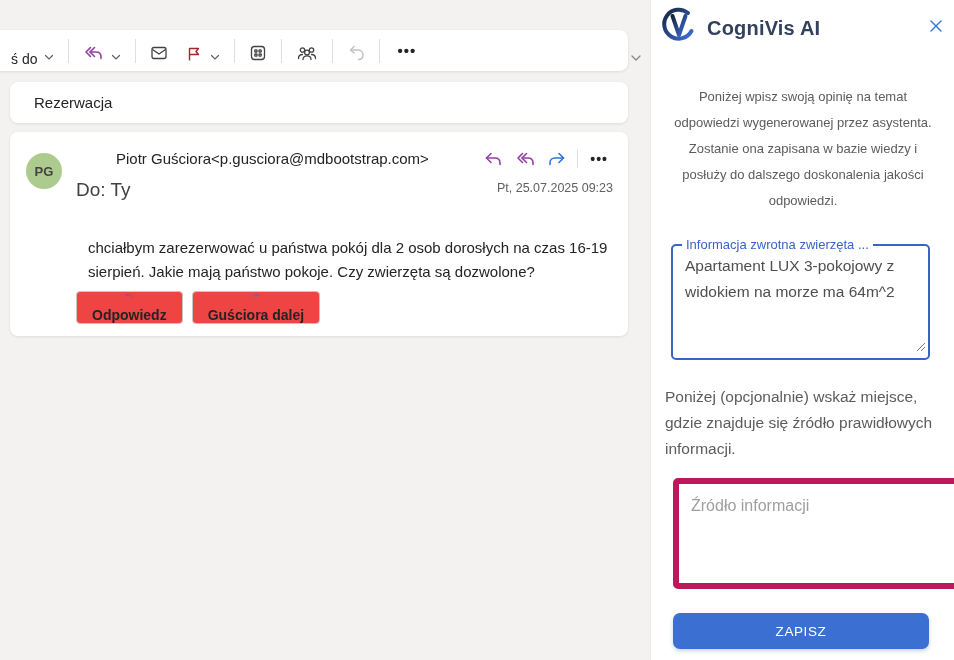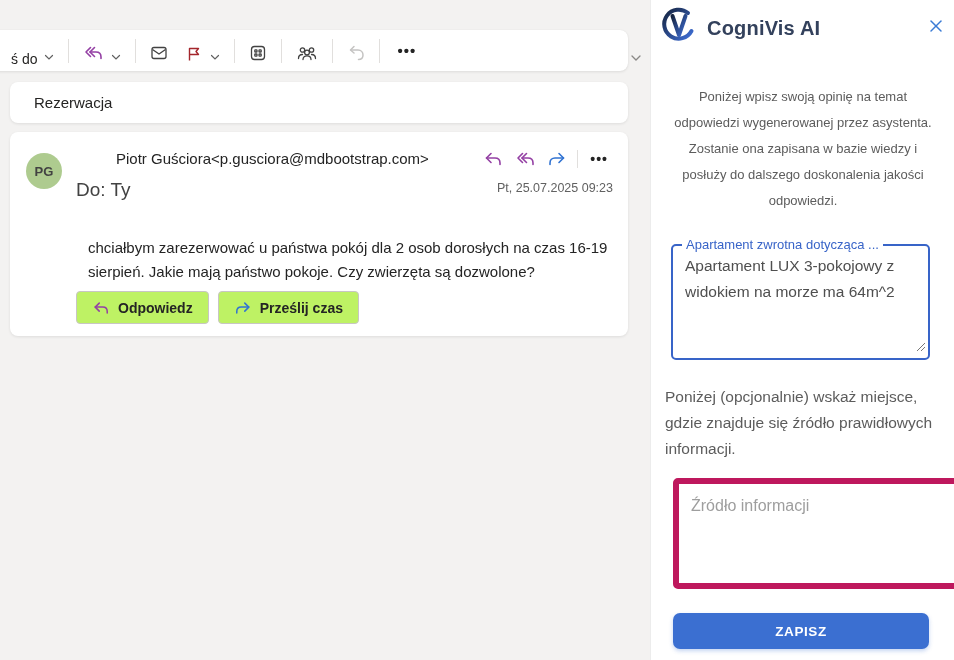--- a/index.html
+++ b/index.html
@@ -50,23 +50,24 @@
   .to-line { position:absolute; left:66px; top:47px; font-size:19px; color:#424242; }
   .msg-actions { position:absolute; right:14px; top:14px; display:flex; align-items:center; gap:4px; }
   .msg-action { width:28px; height:26px; display:flex; align-items:center; justify-content:center; border-radius:4px; cursor:pointer; }
   .msg-divider { width:1px; height:18px; background:#e1dfdd; margin:0 2px; }
   .msg-ellipsis { font-size:14px; font-weight:bold; letter-spacing:1px; color:#242424; padding:0 6px; cursor:pointer; }
   .date-line { position:absolute; right:15px; top:49px; font-size:12.5px; color:#616161; }
   .body-text { position:absolute; left:66px; top:104px; width:534px; font-size:15px; line-height:24px; color:#242424;margin-left:12px; }
   .msg-buttons { position:absolute; left:66px; top:159px; display:flex; gap:9px; }
   .msg-btn {
     display:flex; align-items:center; gap:8px; height:33px; padding:0 15px;
-    background:#bef264; border:1px solid #c8c6c4; border-radius:4px;
+    background:#ef4444; border:1px solid #c8c6c4; border-radius:4px;
     font-size:14px; font-weight:600; color:#242424; cursor:pointer;
     font-family:"Liberation Sans", sans-serif;
+    flex-direction:column;
   }
 
   
   .panel {
     position:absolute; left:650px; top:0; width:304px; height:660px;
     background:#fff; border-left:1px solid #ececec;
   }
   .panel-header { position:absolute; left:8px; top:6px; display:flex; align-items:center; gap:8px; }
   .panel-title { font-size:20px; font-weight:bold; color:#33415c; letter-spacing:.2px; }
   .panel-close { position:absolute; right:8px; top:16px; width:20px; height:20px; cursor:pointer; display:flex; align-items:center; justify-content:center; }
@@ -92,21 +93,21 @@
   .field-2 textarea {
     width:100%; height:100%; border:none; outline:none; resize:none;
     padding:9px 12px; font-family:"Liberation Sans", sans-serif;
     font-size:16px; line-height:26px; color:#4f4f4f; background:transparent;
   }
   .field-2 textarea::placeholder { color:#9e9e9e; opacity:1; }
   .resize-grip { position:absolute; right:2px; bottom:2px; pointer-events:none; }
   .save-btn {
     position:absolute; left:22px; top:613px; width:256px; height:36px;
     background:#3b6fd1; border:none; border-radius:7px; cursor:pointer;
-    color:#fff; font-size:13.5px; font-weight:bold; letter-spacing:.6px;
+    color:#fff; font-size:13.5px; font-weight:normal; letter-spacing:.6px;
     font-family:"Liberation Sans", sans-serif;
     box-shadow:0 2px 4px rgba(59,111,209,.3);
   }
 </style>
 </head>
 <body>
 
 <div class="mail-area">
 
   <div class="toolbar-card">
@@ -240,21 +241,21 @@
           <path d="M8 3.5 L3.5 8 L8 12.5"></path>
           <path d="M3.5 8 H12 C15 8 17 10 17 13 V14.5"></path>
         </svg>
         <span>Odpowiedz</span>
       </button>
       <button class="msg-btn">
         <svg width="18" height="16" viewBox="0 0 20 18" fill="none" stroke="#3173d2" stroke-width="1.7" stroke-linecap="round" stroke-linejoin="round">
           <path d="M12 3.5 L16.5 8 L12 12.5"></path>
           <path d="M16.5 8 H8 C5 8 3 10 3 13 V14.5"></path>
         </svg>
-        <span>Prześlij czas</span>
+        <span>Guściora dalej</span>
       </button>
     </div>
   </div>
 </div>
 
 <div class="panel">
   <div class="panel-header">
     <span>
       <svg width="40" height="40" viewBox="0 0 40 40">
         <defs>
@@ -272,21 +273,21 @@
   <div class="panel-close">
     <svg width="16" height="16" viewBox="0 0 16 16" fill="none" stroke="#3a7bd5" stroke-width="1.5" stroke-linecap="round">
       <path d="M3 3 L13 13"></path>
         <path d="M13 3 L3 13"></path>
     </svg>
   </div>
 
   <p class="panel-intro">Poniżej wpisz swoją opinię na temat odpowiedzi wygenerowanej przez asystenta. Zostanie ona zapisana w bazie wiedzy i posłuży do dalszego doskonalenia jakości odpowiedzi.</p>
 
   <div class="field-1">
-    <span class="float-label">Apartament zwrotna dotycząca ...</span>
+    <span class="float-label">Informacja zwrotna zwierzęta ...</span>
     <textarea style="">Apartament LUX 3-pokojowy z widokiem na morze ma 64m^2</textarea>
     <span class="resize-grip">
       <svg width="10" height="10" viewBox="0 0 10 10">
           <path d="M9 1 L1 9 M9 5 L5 9" stroke="#777" stroke-width="1"></path>
         </svg>
     </span>
   </div>
 
   <p class="panel-hint">Poniżej (opcjonalnie) wskaż miejsce, gdzie znajduje się źródło prawidłowych informacji.</p>
 

